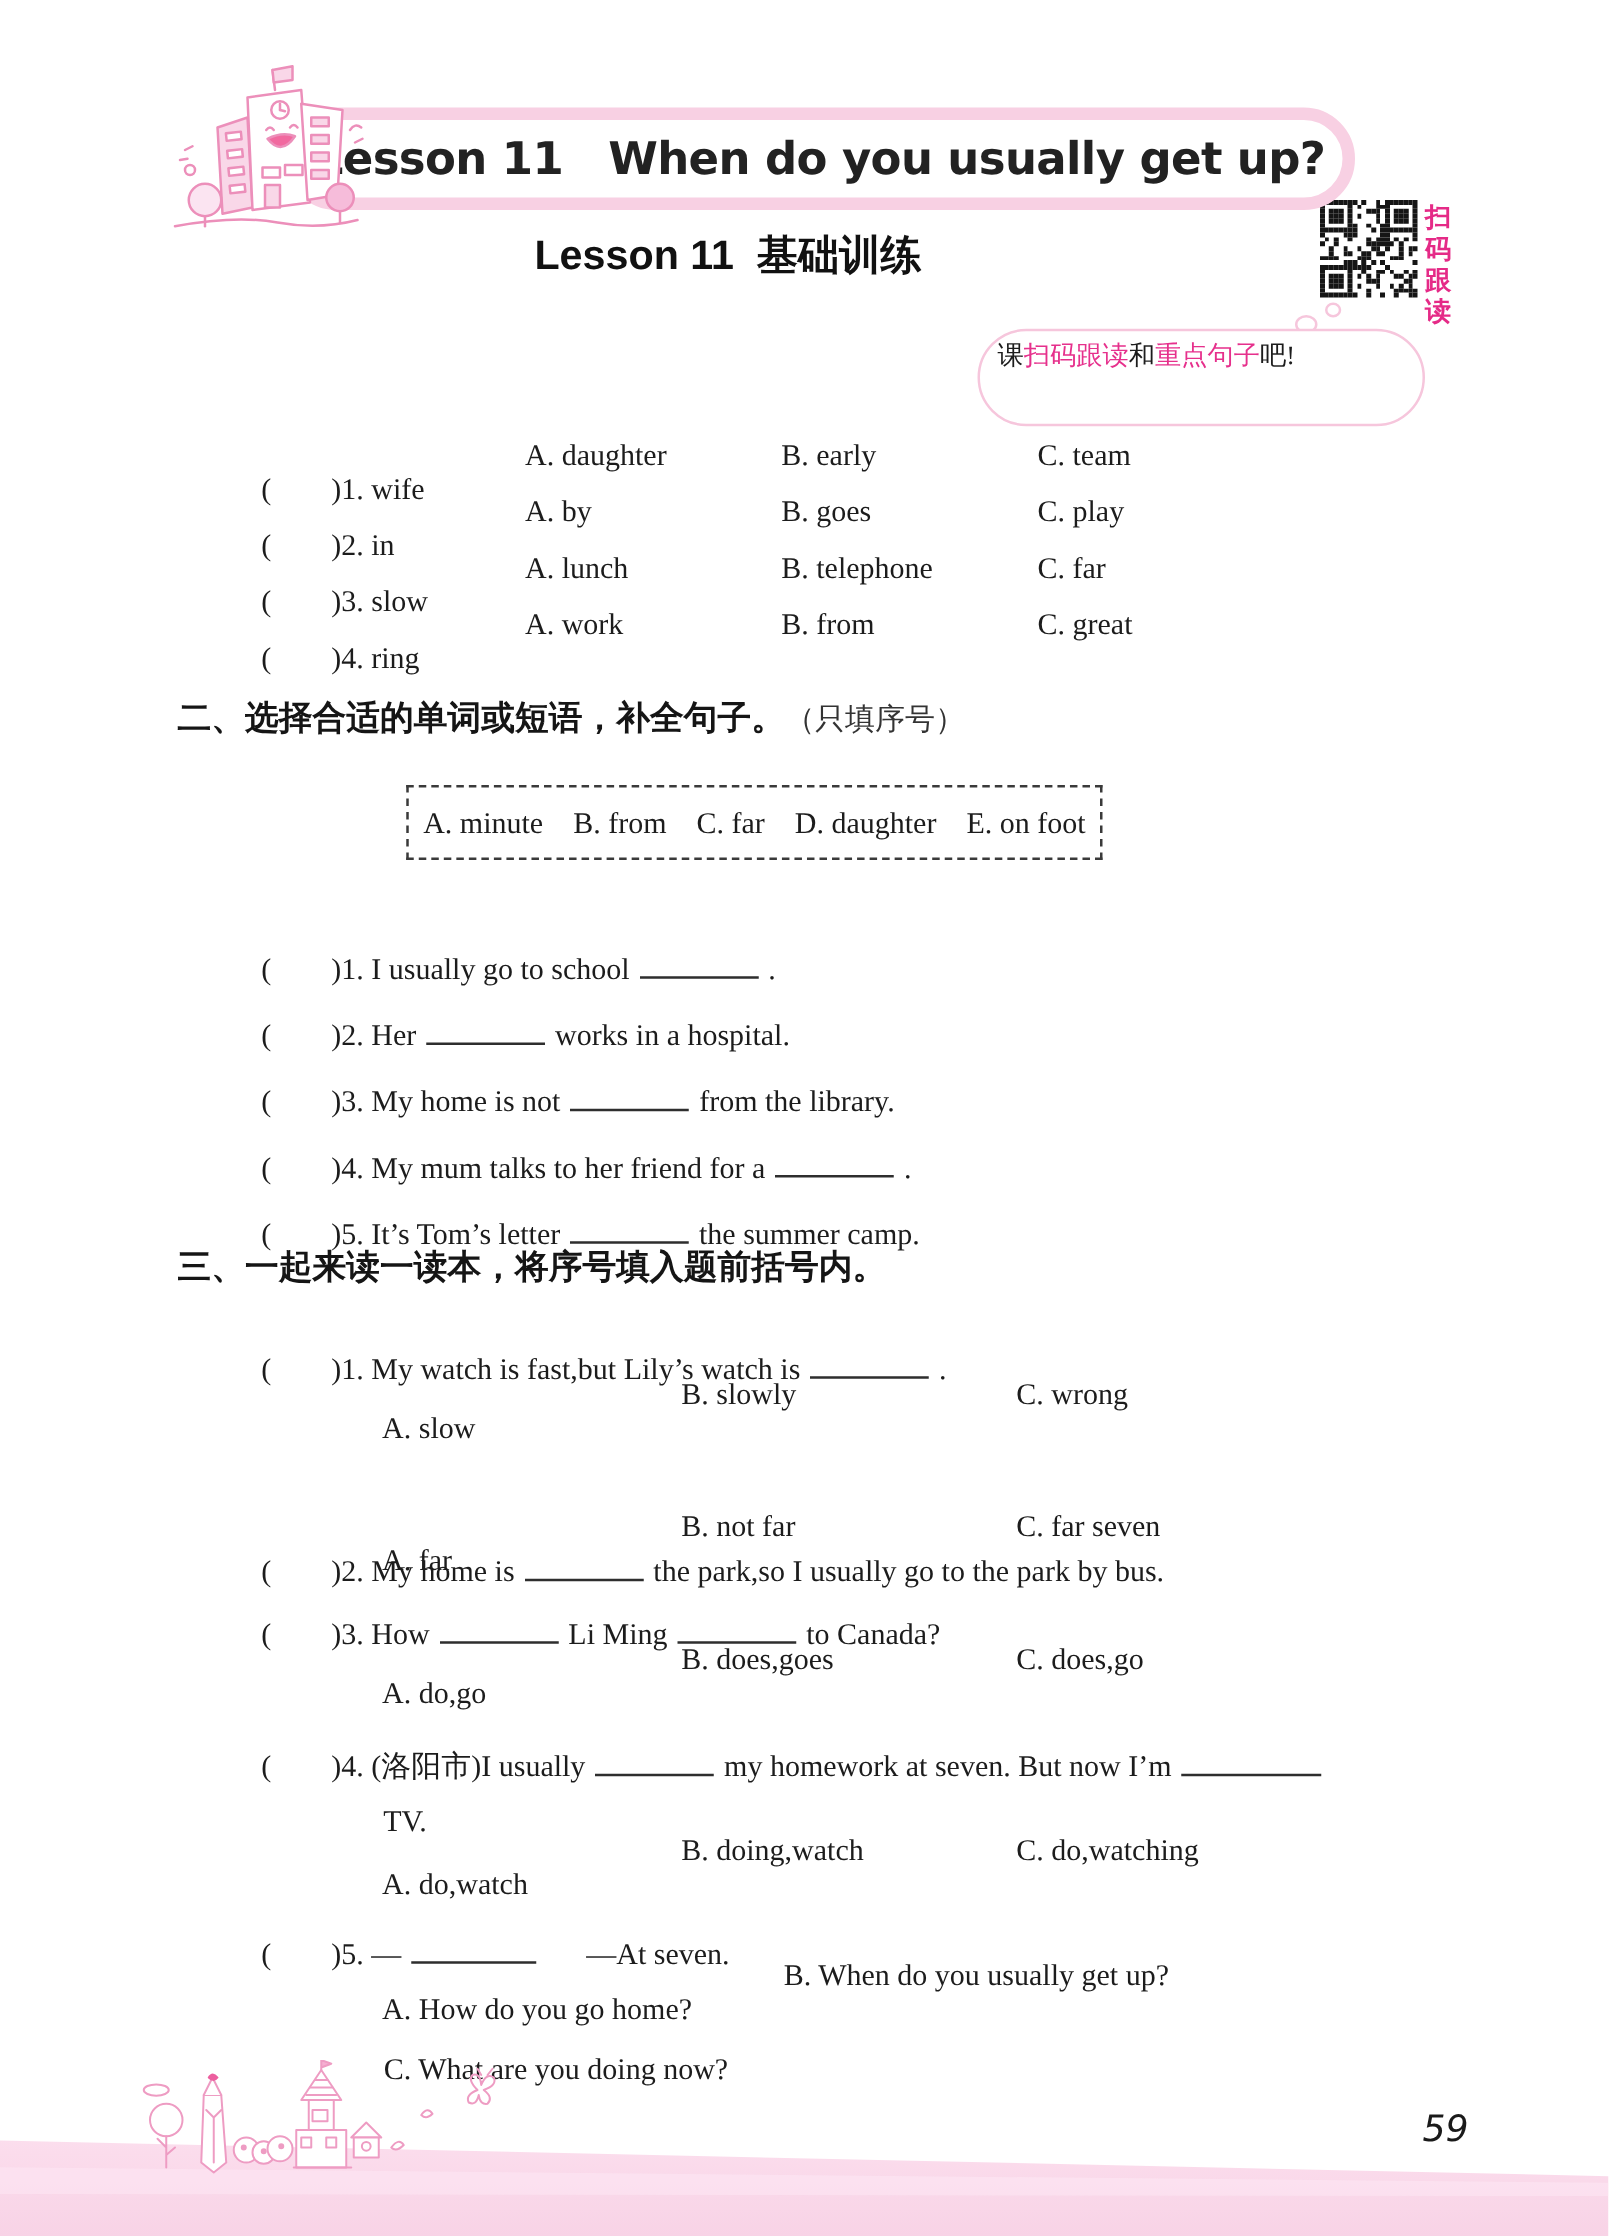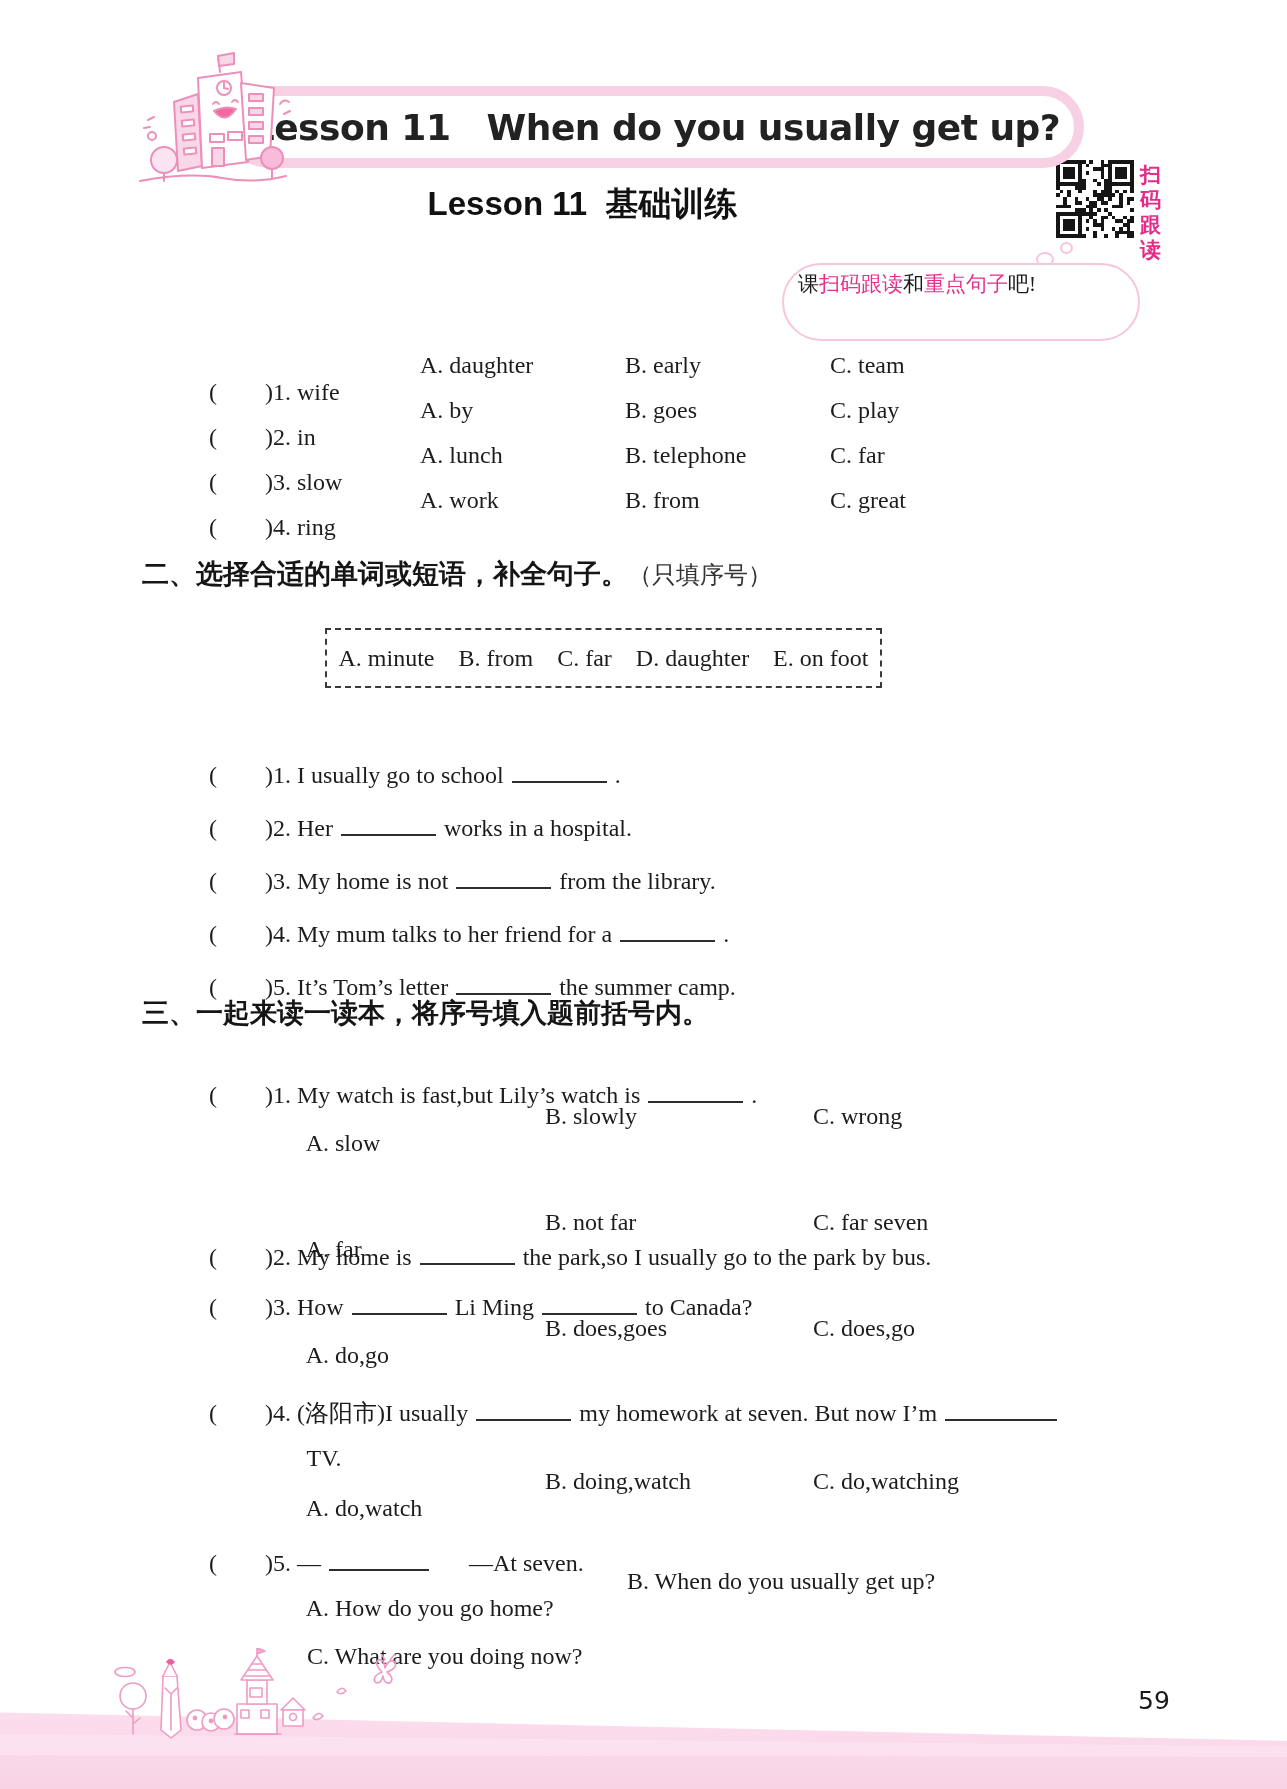--- a/index.html
+++ b/index.html
@@ -53,21 +53,21 @@
   .blank.w110{width:112px;}
   .blank.endgap{margin-right:40px;}
 
   .sentence{left:185px;font-size:24px;white-space:pre;}
 
   .footer-band{left:0;top:1700px;width:1287px;height:89px;
                background:linear-gradient(#fcdfee,#f8d3e6);
                clip-path:polygon(0 14%,100% 46%,100% 100%,0 100%);}
   .footer-band2{left:0;top:1700px;width:1287px;height:89px;background:#fde8f4;opacity:.55;
                clip-path:polygon(0 38%,100% 52%,100% 64%,0 62%);}
-  .page-number{left:1138px;top:1686px;font-family:"DejaVu Sans", sans-serif;font-size:25px;color:#1a1a1a;}
+  .page-number{left:1138px;top:1686px;font-family:"DejaVu Sans", sans-serif;font-size:29px;color:#1a1a1a;font-style:italic;}
   svg{display:block;}
 </style>
 </head>
 <body>
 
 <div class="page">
 
   <div class="abs building">
     <svg width="158" height="145" viewBox="0 0 158 145" fill="none" stroke="#ec8fba" stroke-width="2" stroke-linecap="round" stroke-linejoin="round">
       <path d="M40 54 L64 46 L68 118 L44 123 Z" fill="#f9d7e8"></path>

